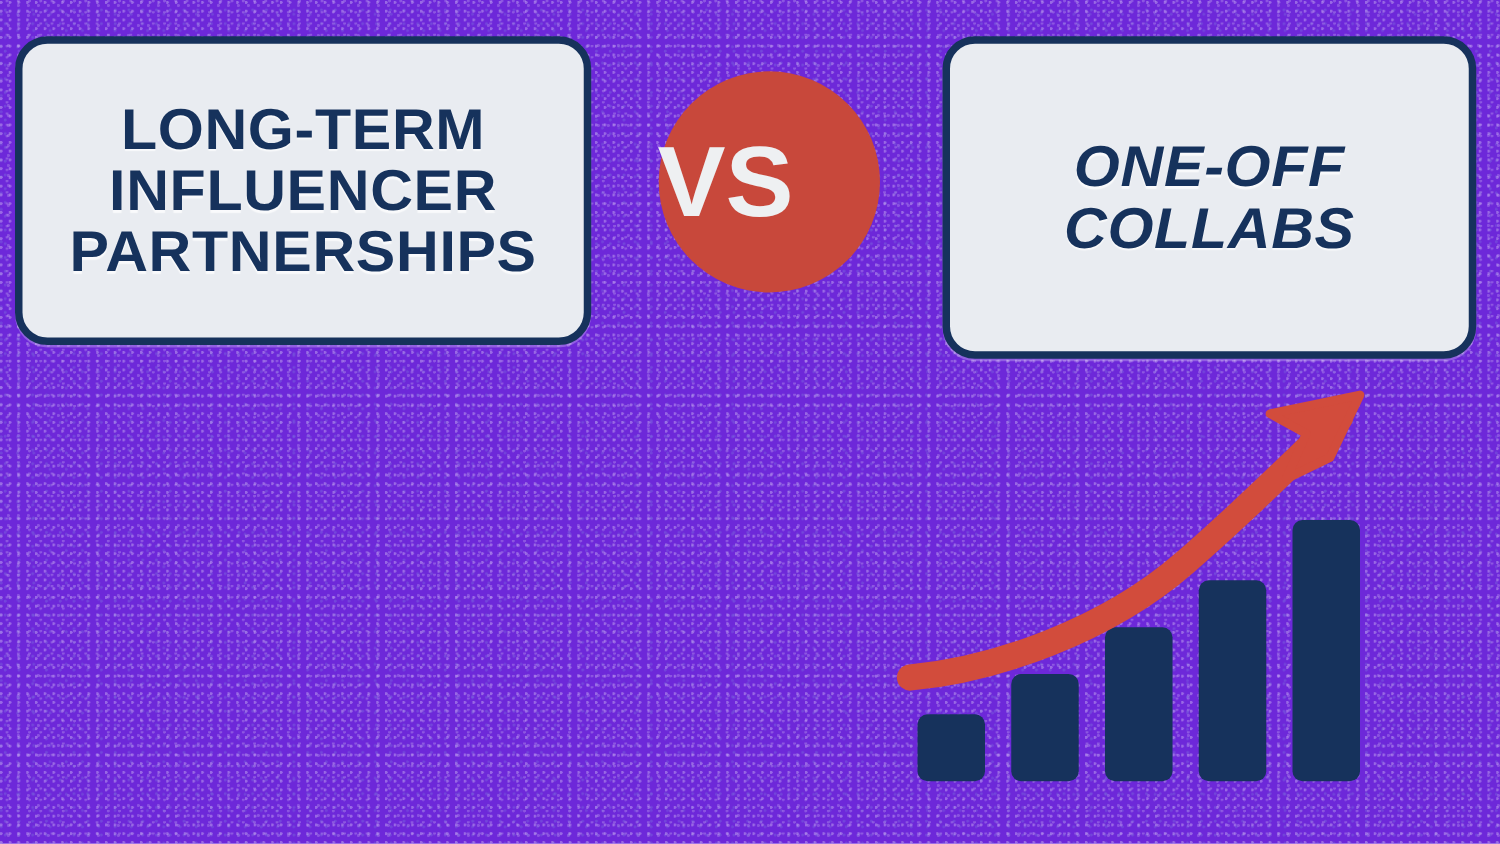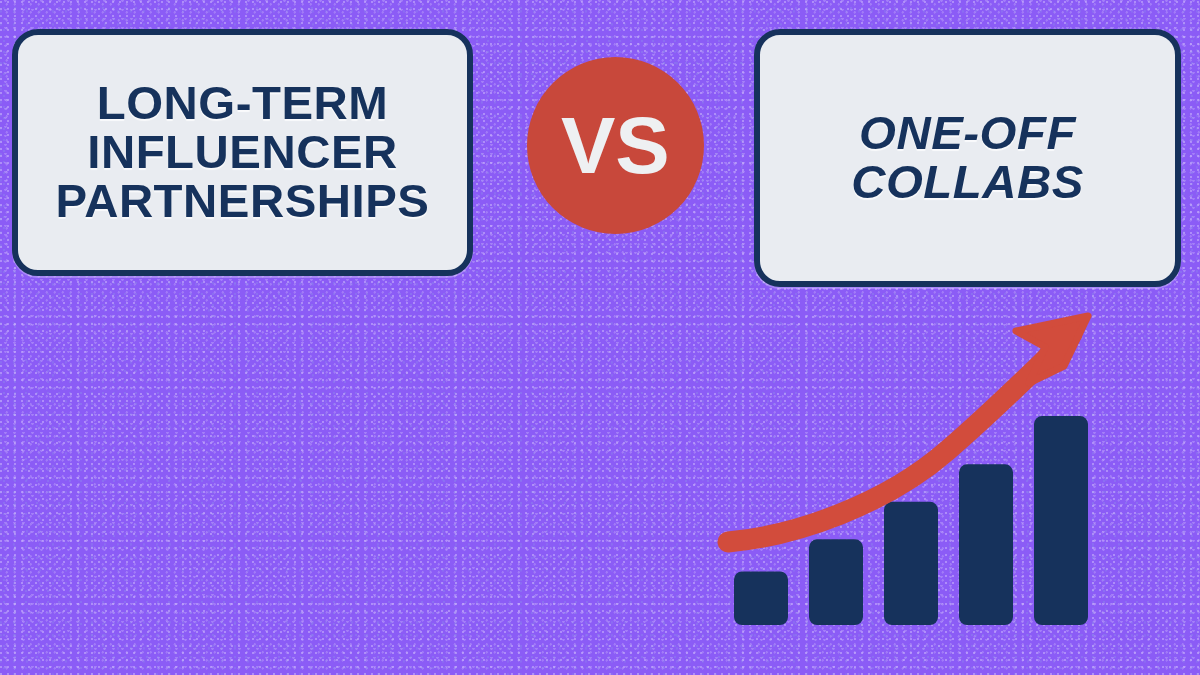--- a/index.html
+++ b/index.html
@@ -10,21 +10,21 @@
     width: 1200px;
     height: 675px;
     overflow: hidden;
     font-family: "Liberation Sans", sans-serif;
   }
 
   #canvas {
     position: relative;
     width: 1200px;
     height: 675px;
-    background-color: #8b5cf6;
+    background-color: #6d28d9;
     overflow: hidden;
   }
 
   
   #noise {
     position: absolute;
     inset: 0;
     pointer-events: none;
     opacity: .55;
     background-image:
@@ -89,21 +89,20 @@
   #vs-badge {
     position: absolute;
     left: 527px;
     top: 57px;
     width: 177px;
     height: 177px;
     border-radius: 50%;
     background: #c8483b;
     display: flex;
     align-items: center;
-    justify-content: center;
   }
   #vs-label {
     color: #eef0f2;
     font-weight: 700;
     font-size: 80px;
     letter-spacing: 0px;
     line-height: 1;
     transform: scaleX(1.02);
     text-transform: uppercase;
   }

